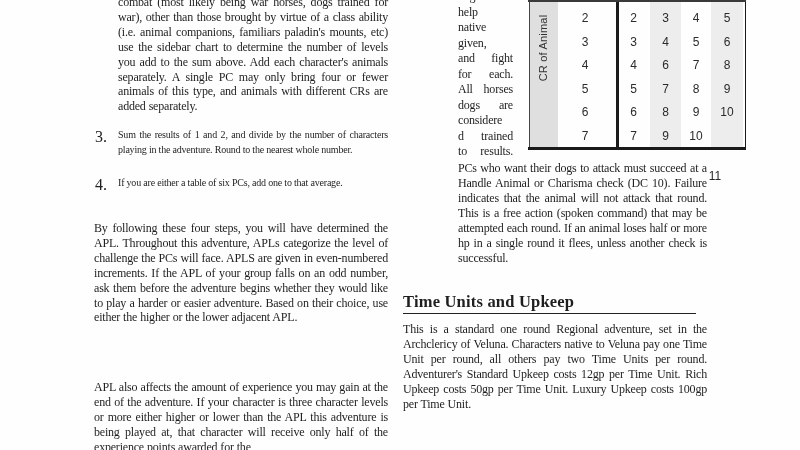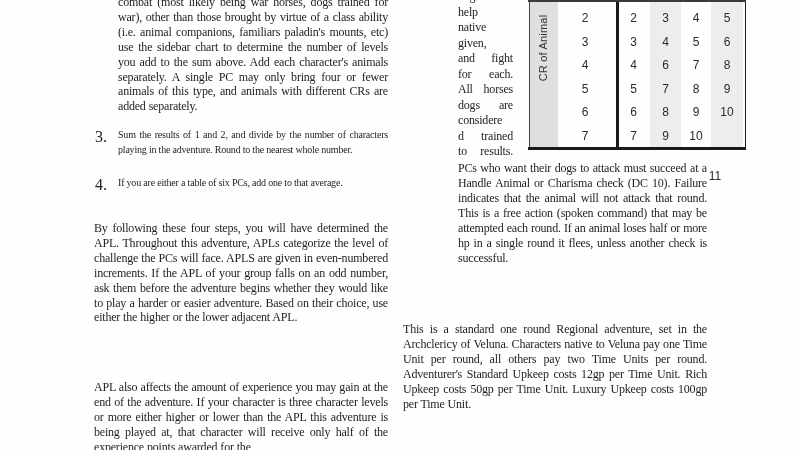--- a/index.html
+++ b/index.html
@@ -129,17 +129,18 @@
       <div class="tbl-cell" style="left: 184px; top: 125.4px;">10</div>
       <div class="tbl-cell" style="left: 42px; top: 149px;">7</div>
       <div class="tbl-cell" style="left: 90.5px; top: 149px;">7</div>
       <div class="tbl-cell" style="left: 122.5px; top: 149px;">9</div>
       <div class="tbl-cell" style="left: 153px; top: 149px;">10</div>
       <div class="tbl-cell" style="left: 172px; top: 149px; margin-top: 40px;">11</div>
     </div>
 
   <div class="par" style="left:458px;top:161px;width:249px;line-height:15px;">PCs who want their dogs to attack must succeed at a Handle Animal or Charisma check (DC 10). Failure indicates that the animal will not attack that round. This is a free action (spoken command) that may be attempted each round. If an animal loses half or more hp in a single round it flees, unless another check is successful.</div>
 
+  <div class="section-heading">Time Units and Upkeep</div>
 
   <div class="par" style="left:403px;top:322px;width:304px;">This is a standard one round Regional adventure, set in the Archclericy of Veluna. Characters native to Veluna pay one Time Unit per round, all others pay two Time Units per round. Adventurer's Standard Upkeep costs 12gp per Time Unit. Rich Upkeep costs 50gp per Time Unit. Luxury Upkeep costs 100gp per Time Unit.</div>
 
 
 </div>
 
 </body></html>

